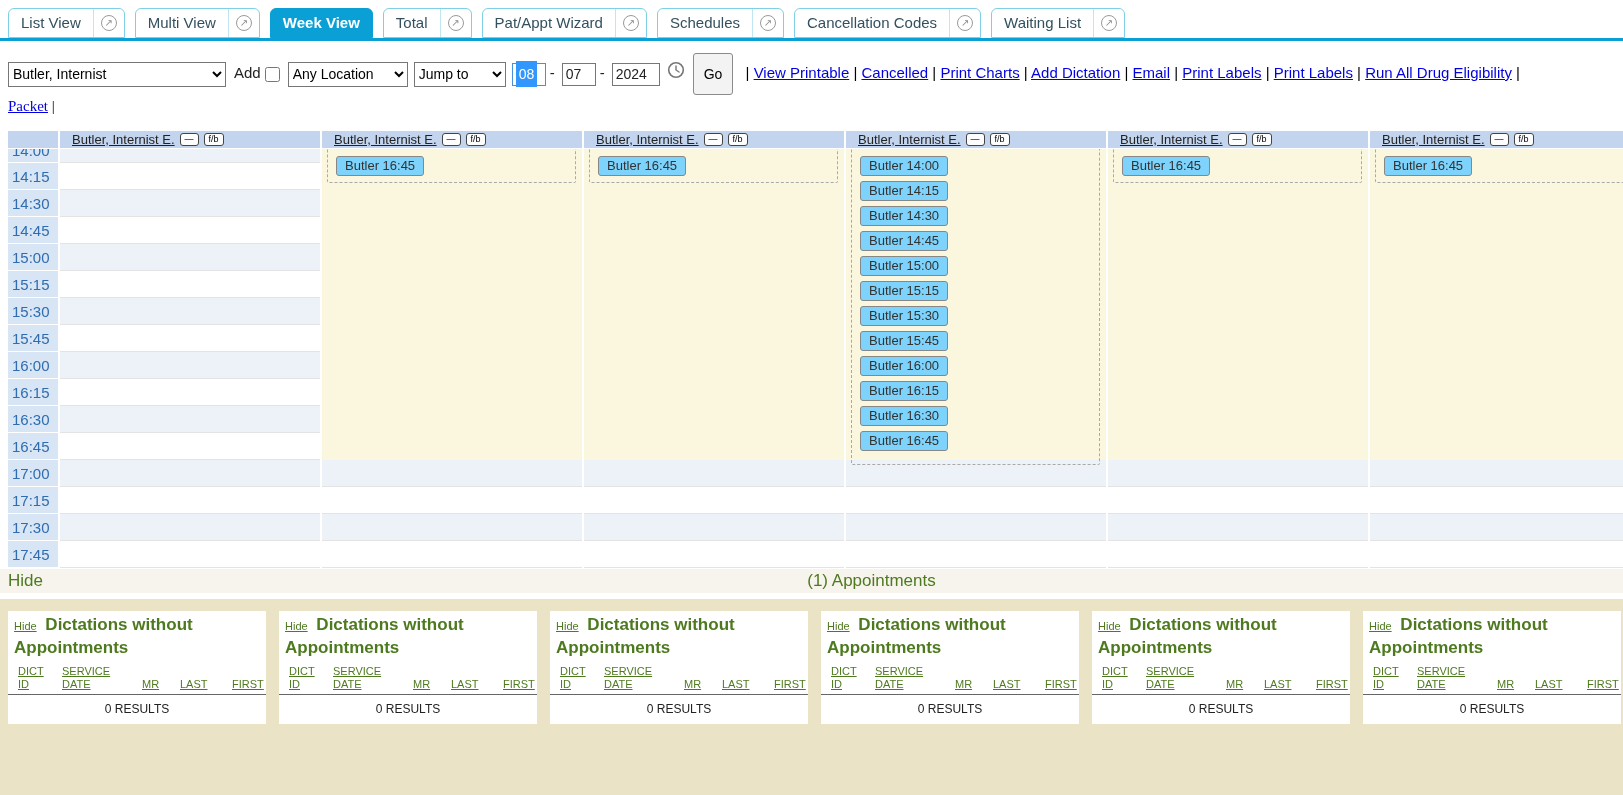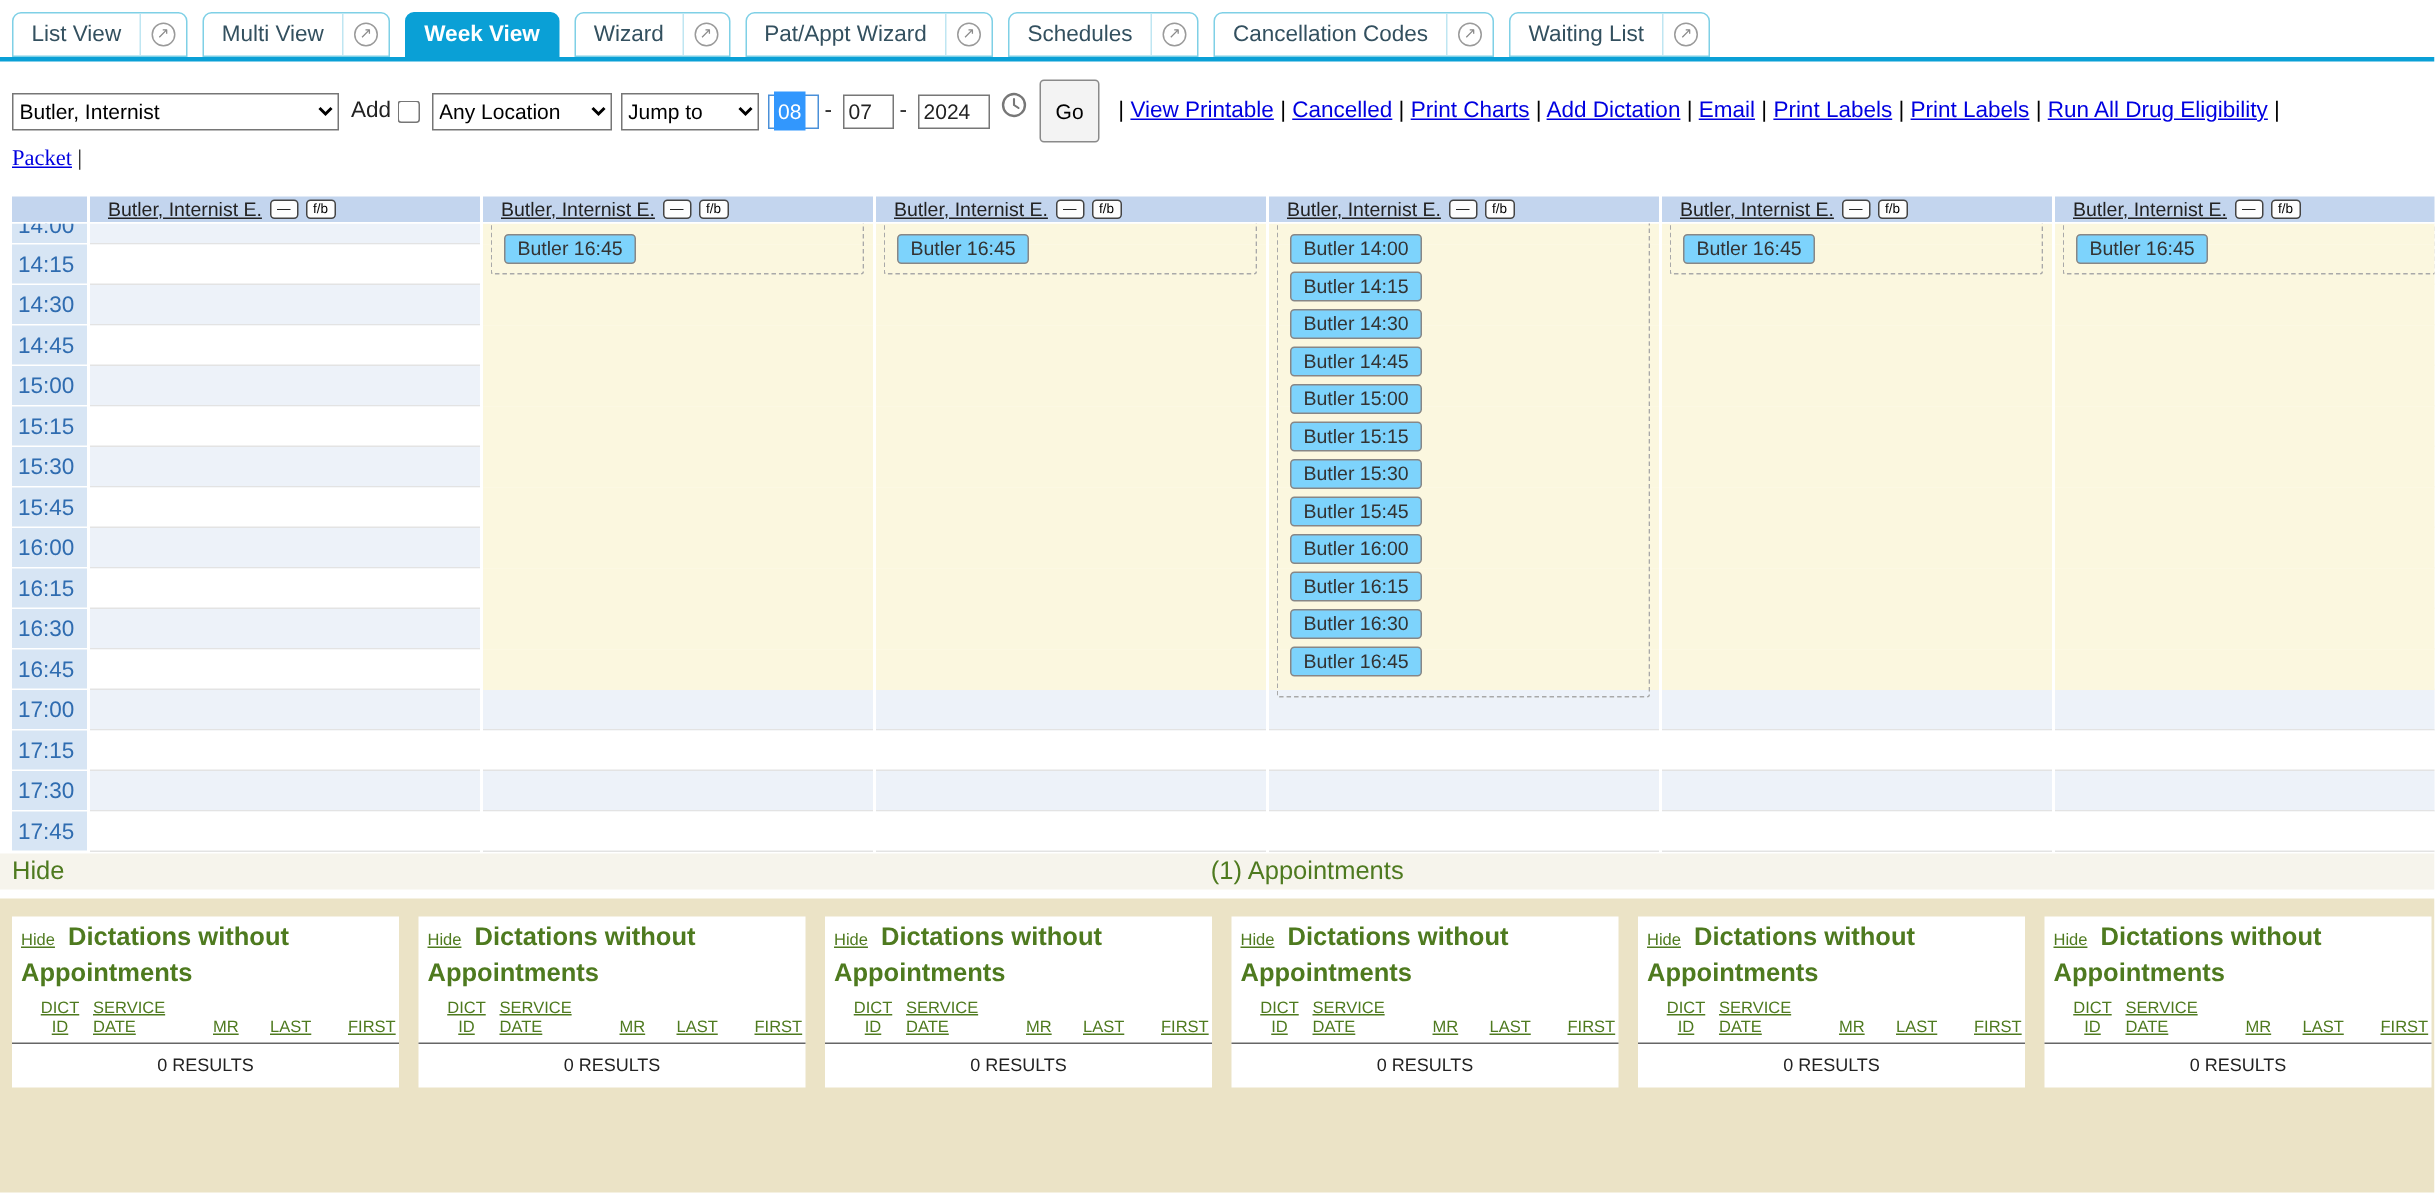--- a/index.html
+++ b/index.html
@@ -104,21 +104,21 @@
     padding:12px 0 0 8px; display:flex; gap:13px; align-items:flex-start; overflow:hidden;
   }
   .dict-panel { width:258px; flex:0 0 auto; background:#fff; }
   .dict-title { padding:3px 4px 2px 6px; font-size:17px; font-weight:bold; color:#4e7a1f; line-height:21px; }
   .hide-link { font-size:11px; font-weight:normal; color:#4e7a1f; text-decoration:underline; margin-right:4px; cursor:pointer; }
   .dict-headers {
     display:flex; align-items:flex-end; padding:5px 2px 3px 10px;
     color:#4e7a1f; font-size:11px; border-bottom:1px solid #666;
   }
   .dict-hcol { display:block; cursor:pointer; }
-  .dict-hcol:nth-child(1) { width:44px;text-align:center; }
+  .dict-hcol:nth-child(1) { width:44px; }
   .dict-hcol:nth-child(2) { width:80px; }
   .dict-hcol:nth-child(3) { width:38px; }
   .dict-hcol:nth-child(4) { width:52px; }
   .dict-h { display:block; text-decoration:underline; line-height:13px; }
   .dict-results { text-align:center; font-size:12px; color:#222; padding:7px 0 8px 0; }
 </style>
 </head>
 <body>
 
 <div class="tab-bar">
@@ -132,21 +132,21 @@
     <span class="tab-label">Multi View</span>
     <span class="tab-iconbox">
         <span class="newtab-icon">↗</span>
       </span>
   </div>
     <div class="tab active">
     <span class="tab-label">Week View</span>
 
   </div>
     <div class="tab">
-    <span class="tab-label">Wizard</span>
+    <span class="tab-label">Total</span>
     <span class="tab-iconbox">
         <span class="newtab-icon">↗</span>
       </span>
   </div>
     <div class="tab">
     <span class="tab-label">Pat/Appt Wizard</span>
     <span class="tab-iconbox">
         <span class="newtab-icon">↗</span>
       </span>
   </div>

